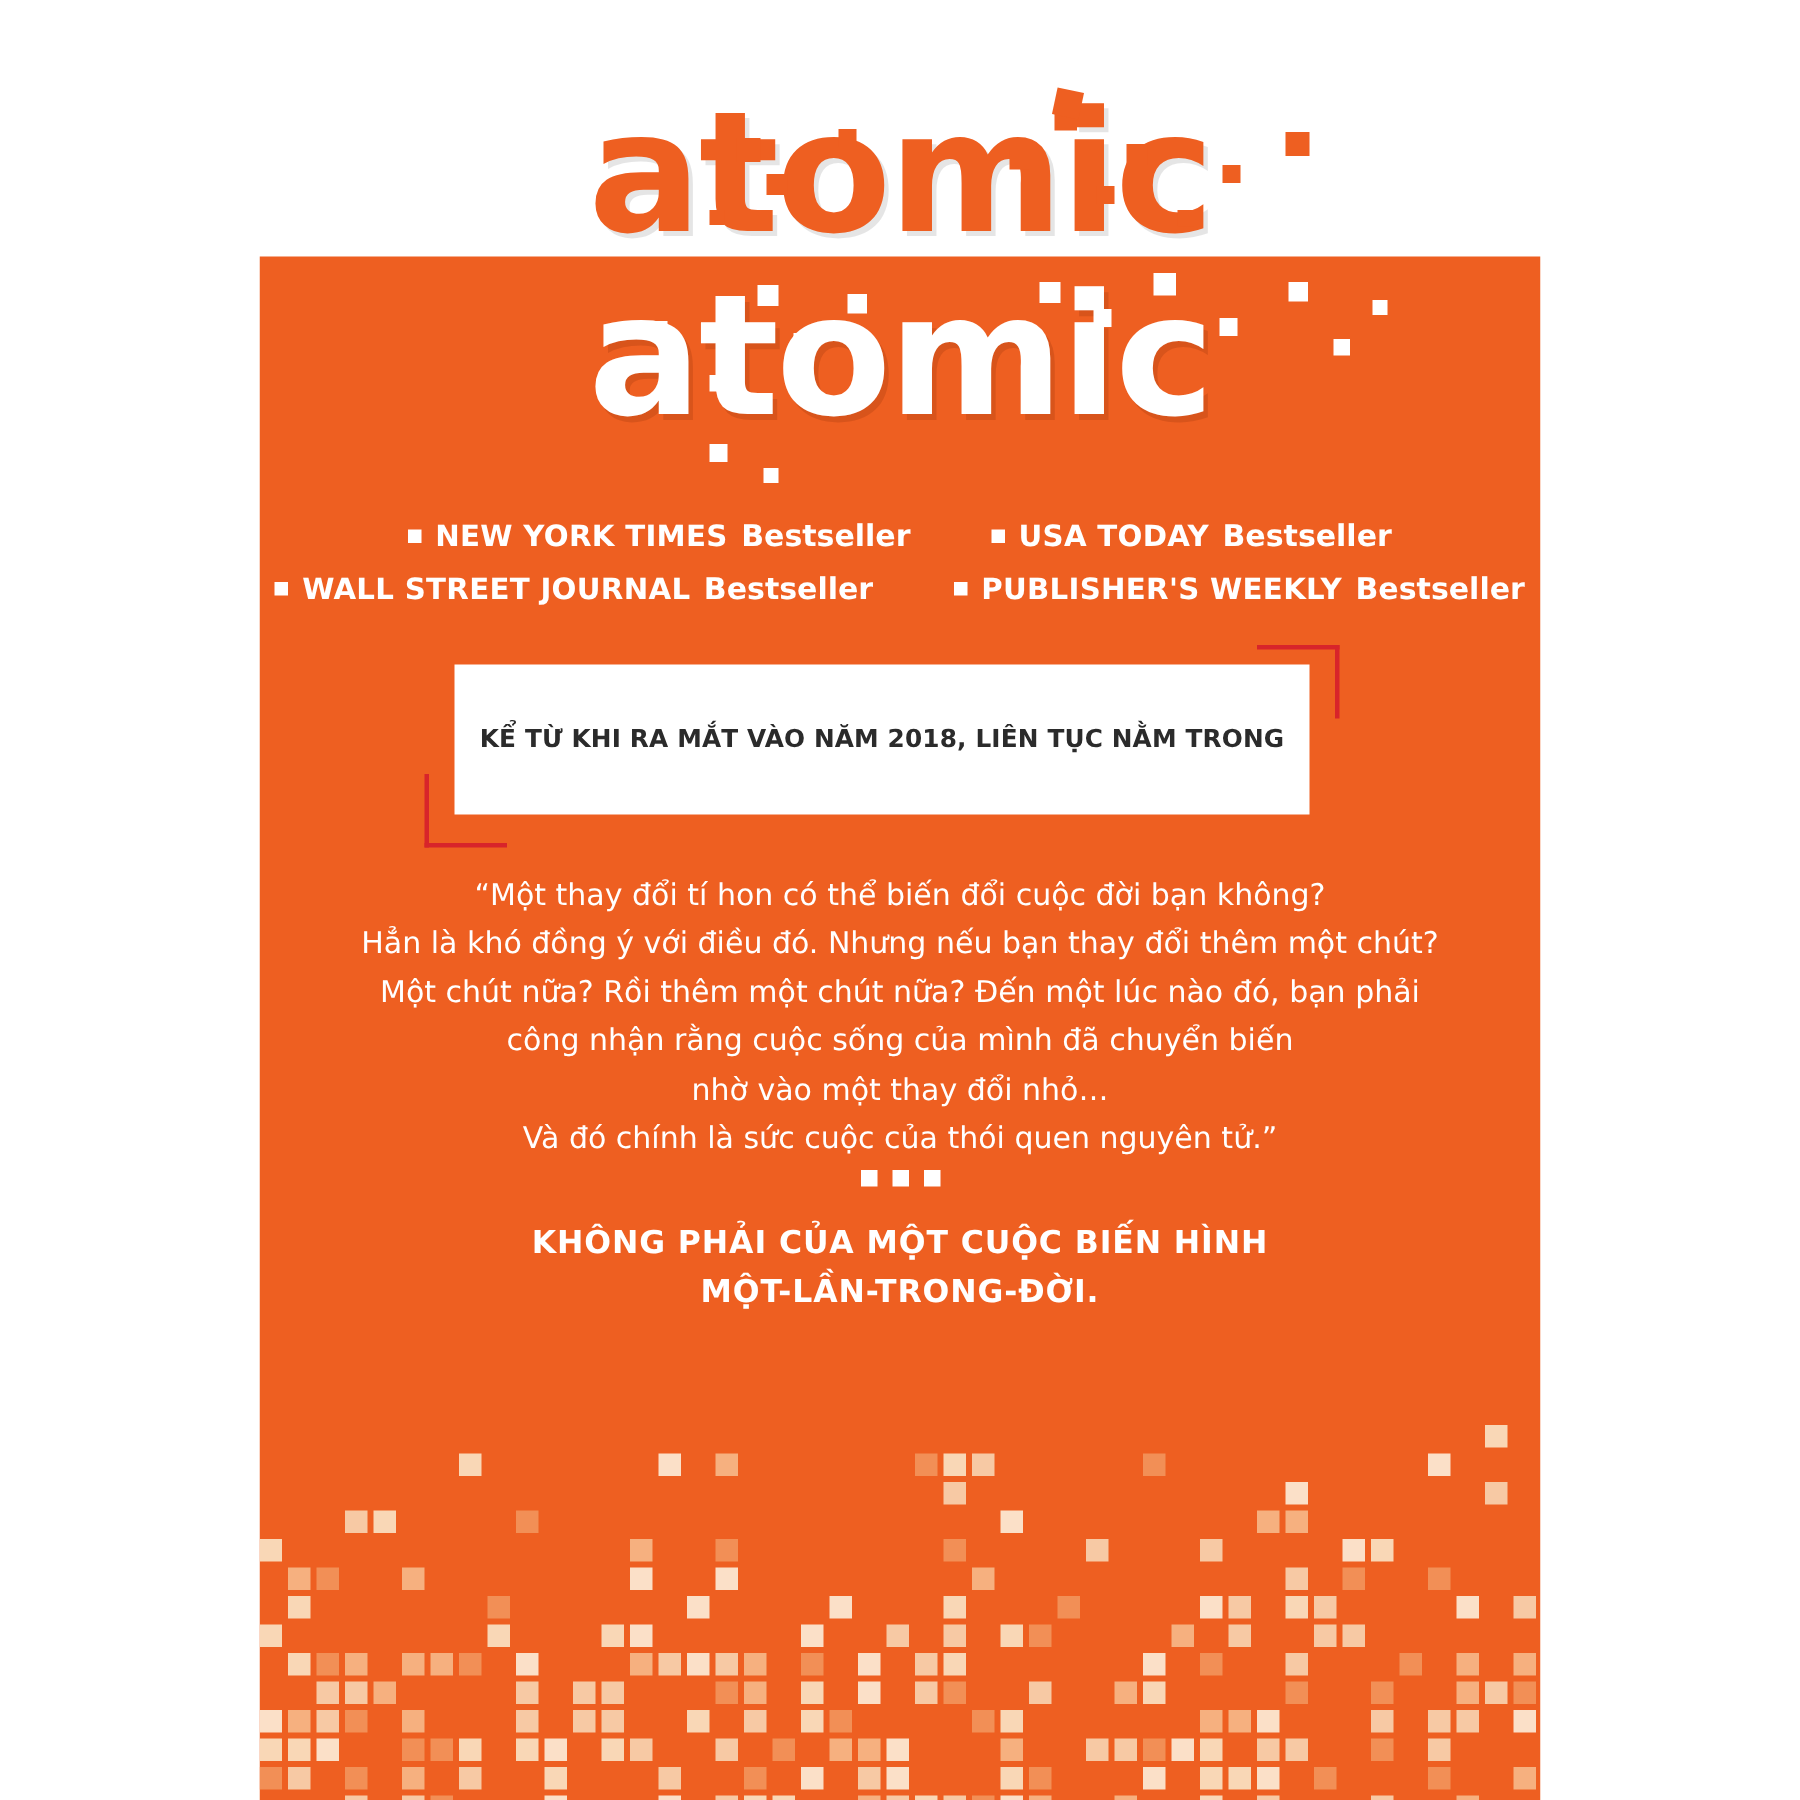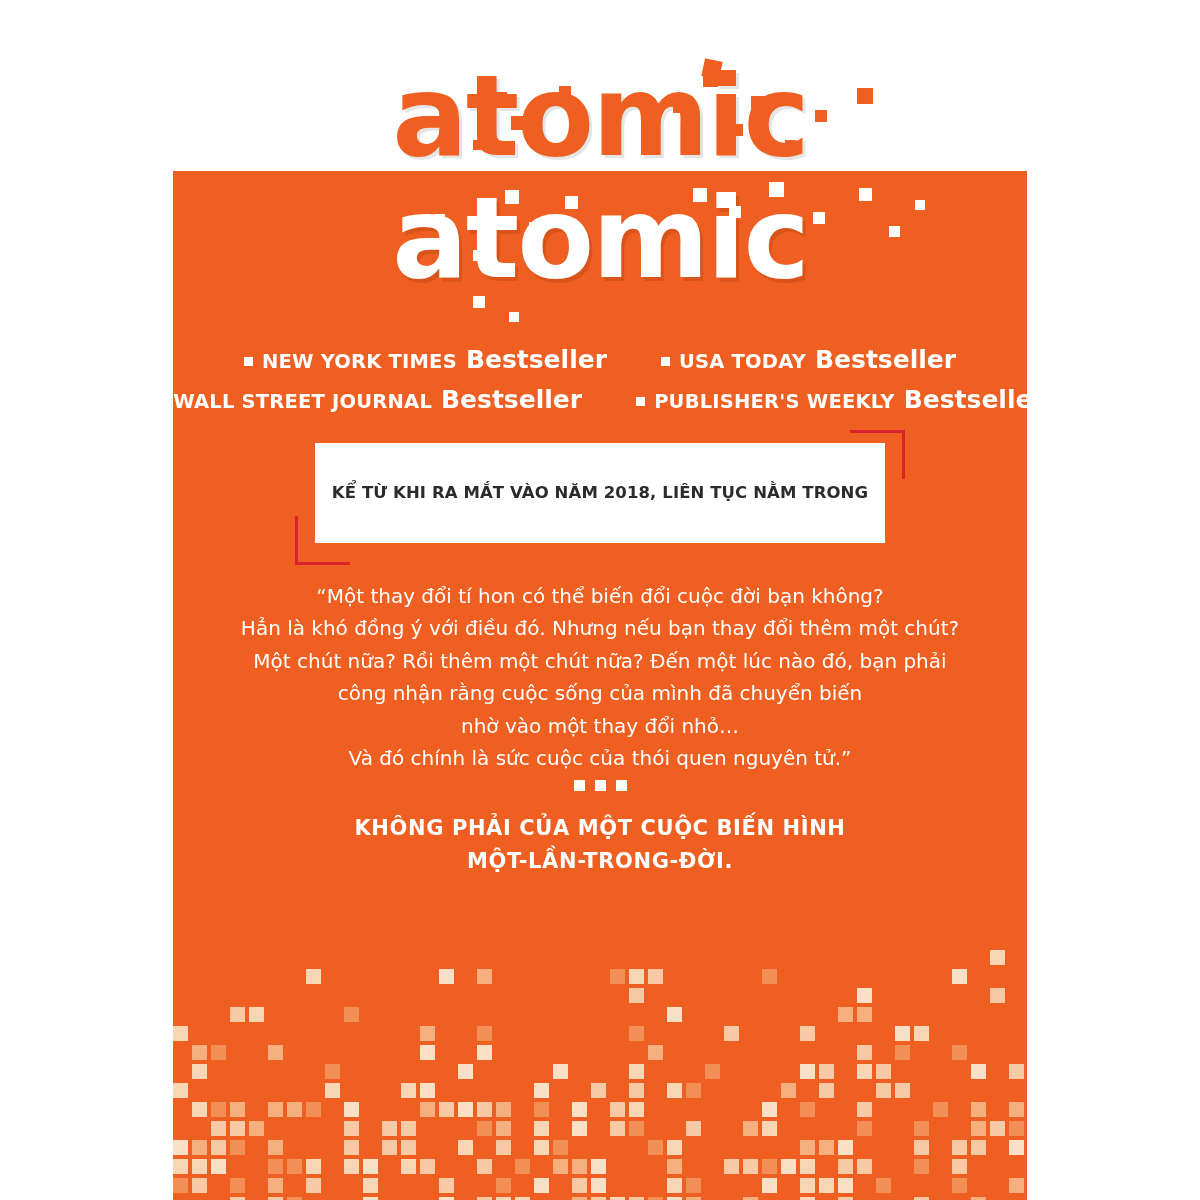--- a/index.html
+++ b/index.html
@@ -111,27 +111,27 @@
   }
   .badge-strong {
     font-family: "DejaVu Sans", sans-serif;
     font-weight: bold;
     font-size: 19.5px;
     letter-spacing: 0.2px;
   }
   .badge-light {
     font-family: "DejaVu Sans", sans-serif;
     font-weight: bold;
-    font-size: 25px;
+    font-size: 20px;
   }
 
   
   .callout-wrap {
     position: absolute;
-    left: 122px;
+    left: 110px;
     top: 430px;
     width: 610px;
     height: 135px;
     z-index: 7;
   }
   .callout-box {
     position: absolute;
     left: 20px;
     top: 13px;
     width: 570px;

